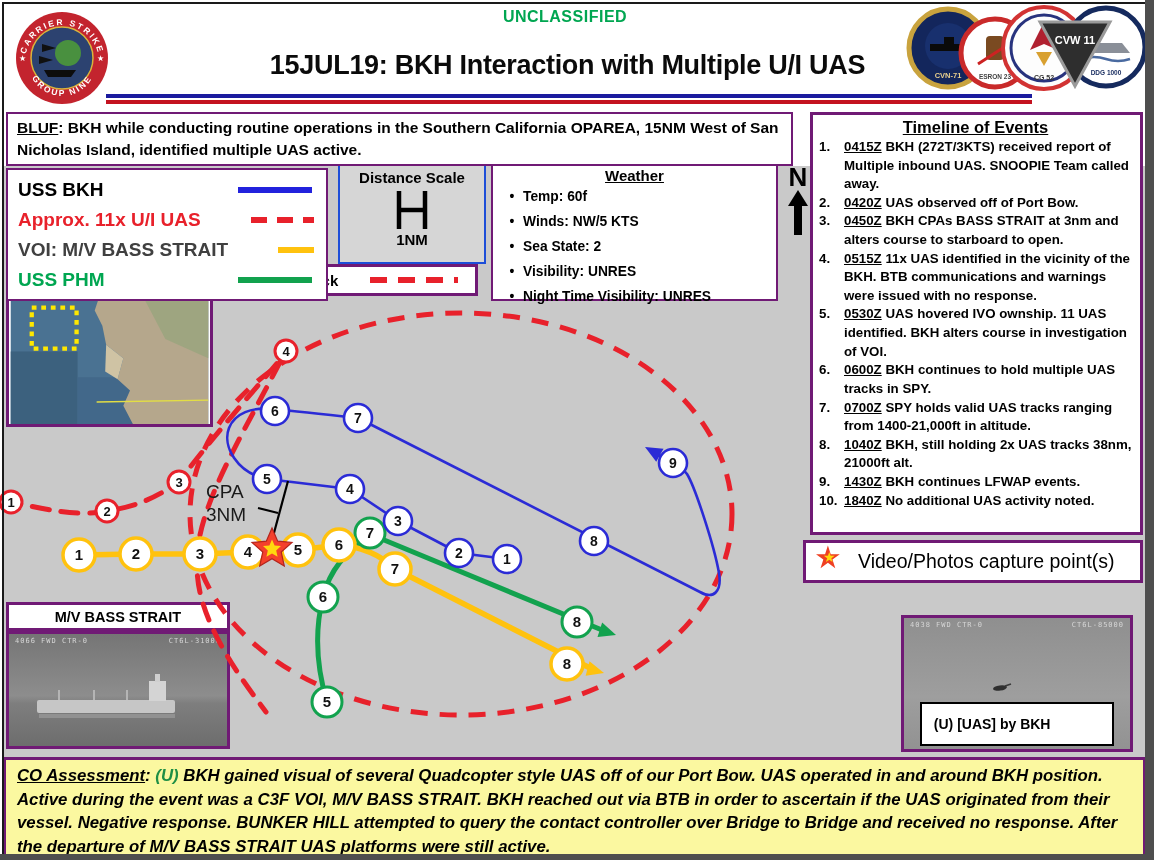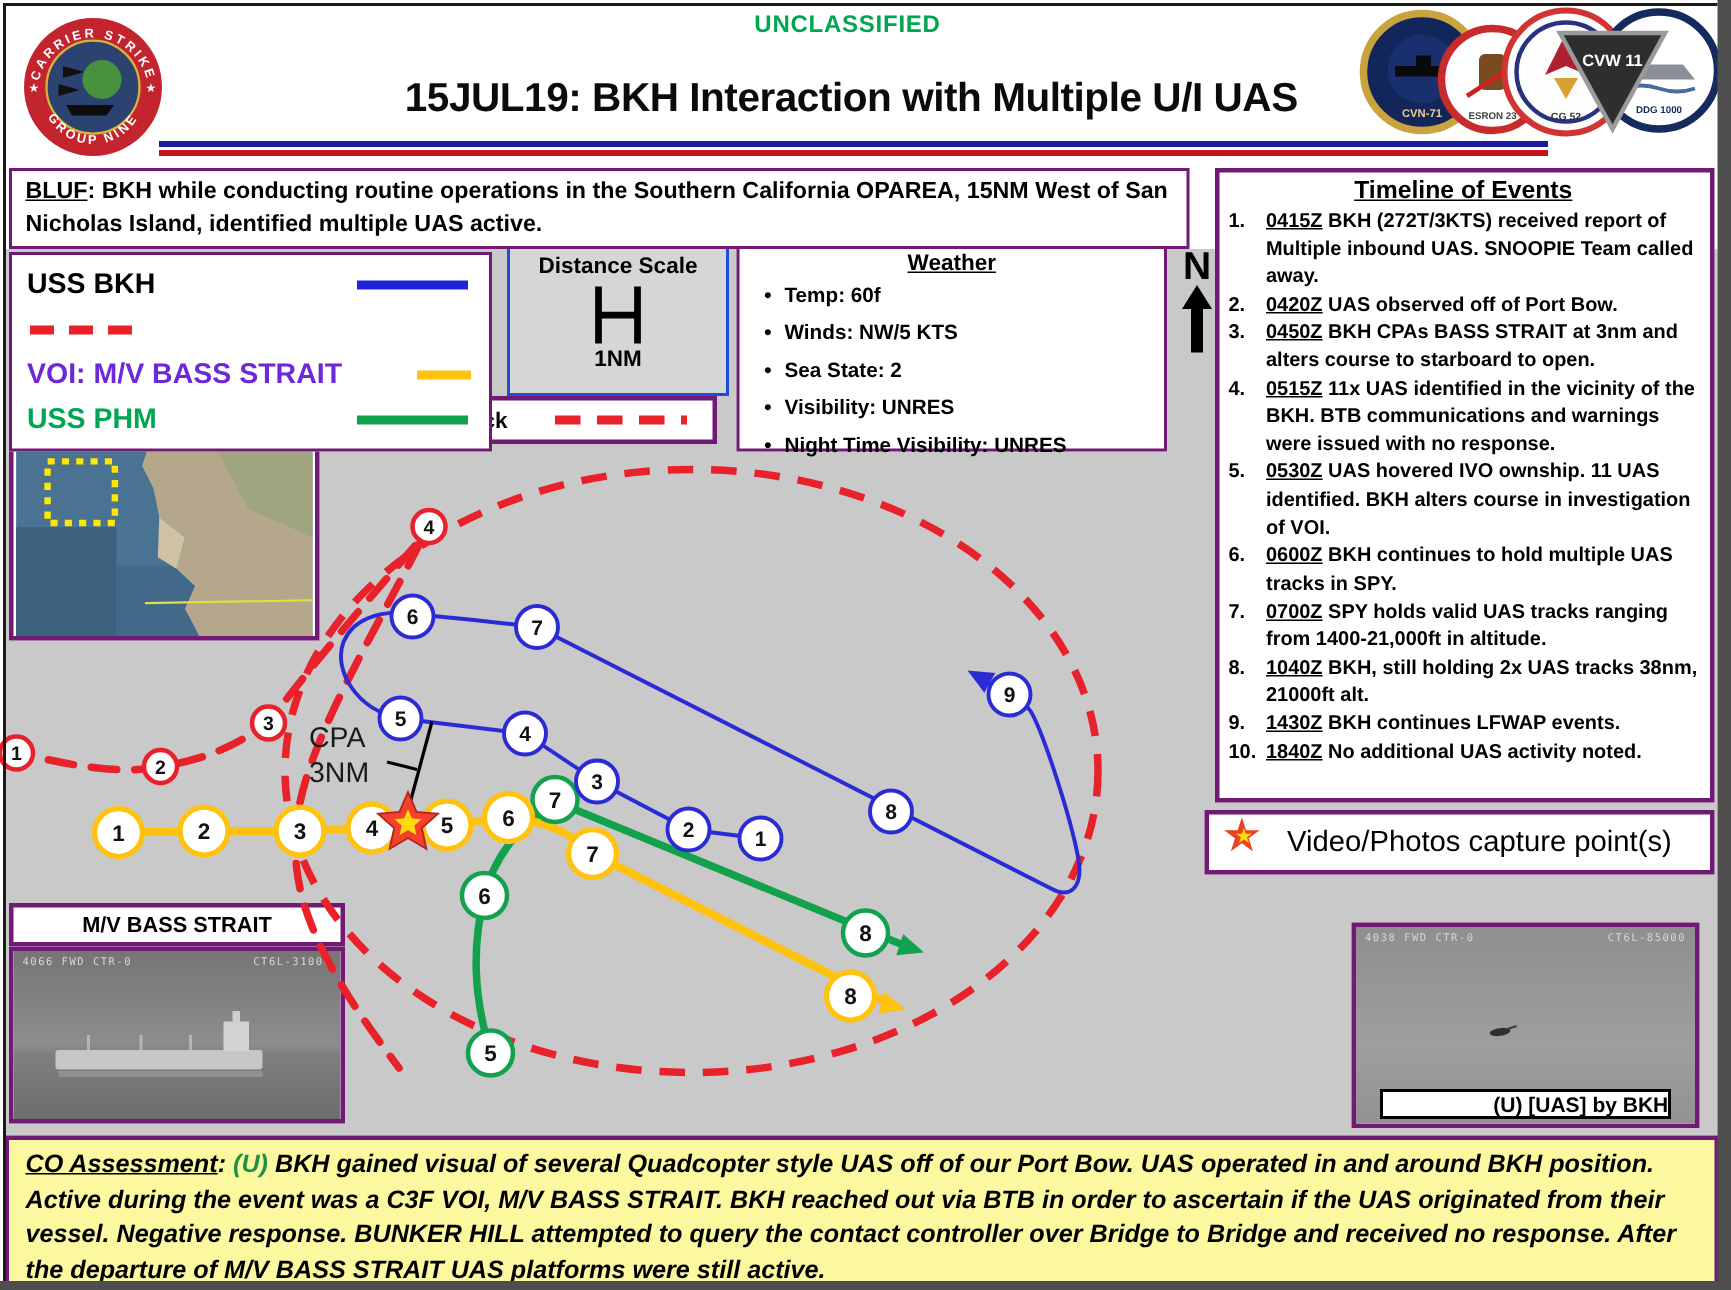--- a/index.html
+++ b/index.html
@@ -60,22 +60,22 @@
            align-items:center;justify-content:center;font-size:18px;}
   
   .mv-label{left:6px;top:602px;width:224px;height:29px;border-width:3px;display:flex;
             align-items:center;justify-content:center;font-size:14.5px;font-weight:bold;}
   .mv-photo{left:6px;top:631px;width:224px;height:118px;border-width:3px;overflow:hidden;}
   .uas-photo{left:901px;top:615px;width:232px;height:137px;border-width:3px;overflow:hidden;}
   .photo-meta{position:absolute;top:3px;left:6px;right:6px;display:flex;
               justify-content:space-between;font-family:"DejaVu Sans Mono",monospace;
               font-size:7px;letter-spacing:1px;color:#d6d6d6;}
   .uas-caption{position:absolute;bottom:3px;left:7%;width:86%;background:#fff;
-               border:2.5px solid #000;box-sizing:border-box;text-align:right;
-               font-size:14px;font-weight:bold;padding:0;}
+               border:2.5px solid #000;box-sizing:border-box;text-align:left;
+               font-size:14px;font-weight:bold;padding:12px;}
   
   .co{left:3px;top:757px;width:1143px;height:111px;background:#fbf8a0;border-width:3px;
       padding:4px 11px;font-size:16.8px;font-weight:bold;font-style:italic;line-height:1.4;}
   
   .edge-right{right:0;top:0;width:9px;height:860px;background:#4e4e4e;}
   .edge-bottom{left:0;bottom:0;width:1154px;height:6px;background:#4e4e4e;}
   .frame-left{left:2px;top:2px;width:2px;height:852px;background:#1a1a1a;}
   .frame-top{left:2px;top:2px;width:1143px;height:2px;background:#1a1a1a;}
   svg{display:block;}
   #map-svg{position:absolute;left:0;top:0;pointer-events:none;}
@@ -208,26 +208,27 @@
 
   <div class="box legend">
     <div id="legend-rows">
         <div class="lg-row">
           <span class="lg-label" style="color: rgb(0, 0, 0);">USS BKH</span>
           <svg width="78" height="10">
             <line x1="2" y1="5" x2="76" y2="5" stroke="#2222DD" stroke-width="6"></line>
           </svg>
         </div>
         <div class="lg-row">
+          <span class="lg-label" style="color: rgb(232, 33, 43);">Approx. 11x U/I UAS</span>
           <svg width="78" height="10">
             <line x1="2" y1="5" x2="76" y2="5" stroke="#E8212B" stroke-width="6" stroke-dasharray="16 10"></line>
           </svg>
         </div>
         <div class="lg-row">
-          <span class="lg-label" style="color: #6d28d9; text-align: center;">VOI: M/V BASS STRAIT</span>
+          <span class="lg-label" style="color: #404040; text-align: center;">VOI: M/V BASS STRAIT</span>
           <svg width="78" height="10">
             <line x1="2" y1="5" x2="76" y2="5" stroke="#FFC20E" stroke-width="6"></line>
           </svg>
         </div>
         <div class="lg-row">
           <span class="lg-label" style="color: rgb(0, 166, 81);">USS PHM</span>
           <svg width="78" height="10">
             <line x1="2" y1="5" x2="76" y2="5" stroke="#12A24E" stroke-width="6"></line>
           </svg>
         </div>

